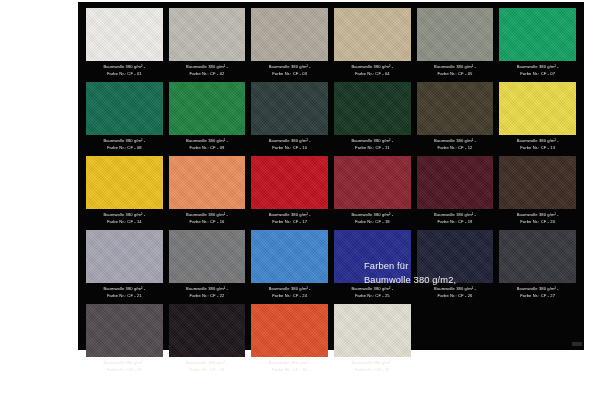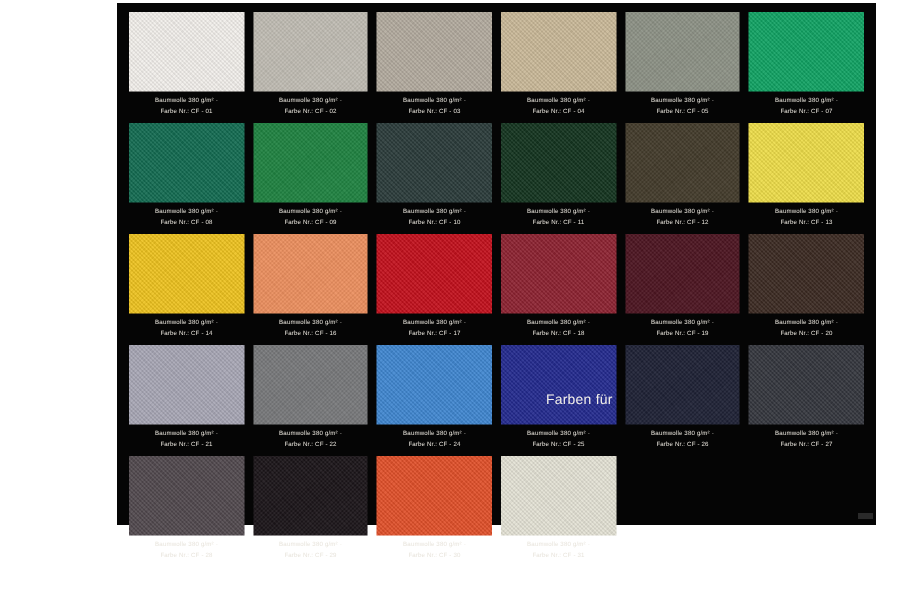--- a/index.html
+++ b/index.html
@@ -303,18 +303,19 @@
           <div class="swatch" style="background-color: rgb(227, 225, 212);"></div>
           <div class="caption">
             <span class="l1">Baumwolle 380 g/m² -</span>
             <span class="l2">Farbe Nr.: CF - 31</span>
           </div>
         </div>
       </div>
 
     <div id="note">
       <span>Farben für</span>
+      <span>Baumwolle 380 g/m2,</span>
     </div>
 
     <div id="corner-mark"></div>
   </div>
 
 </div>
 
 </body></html>

